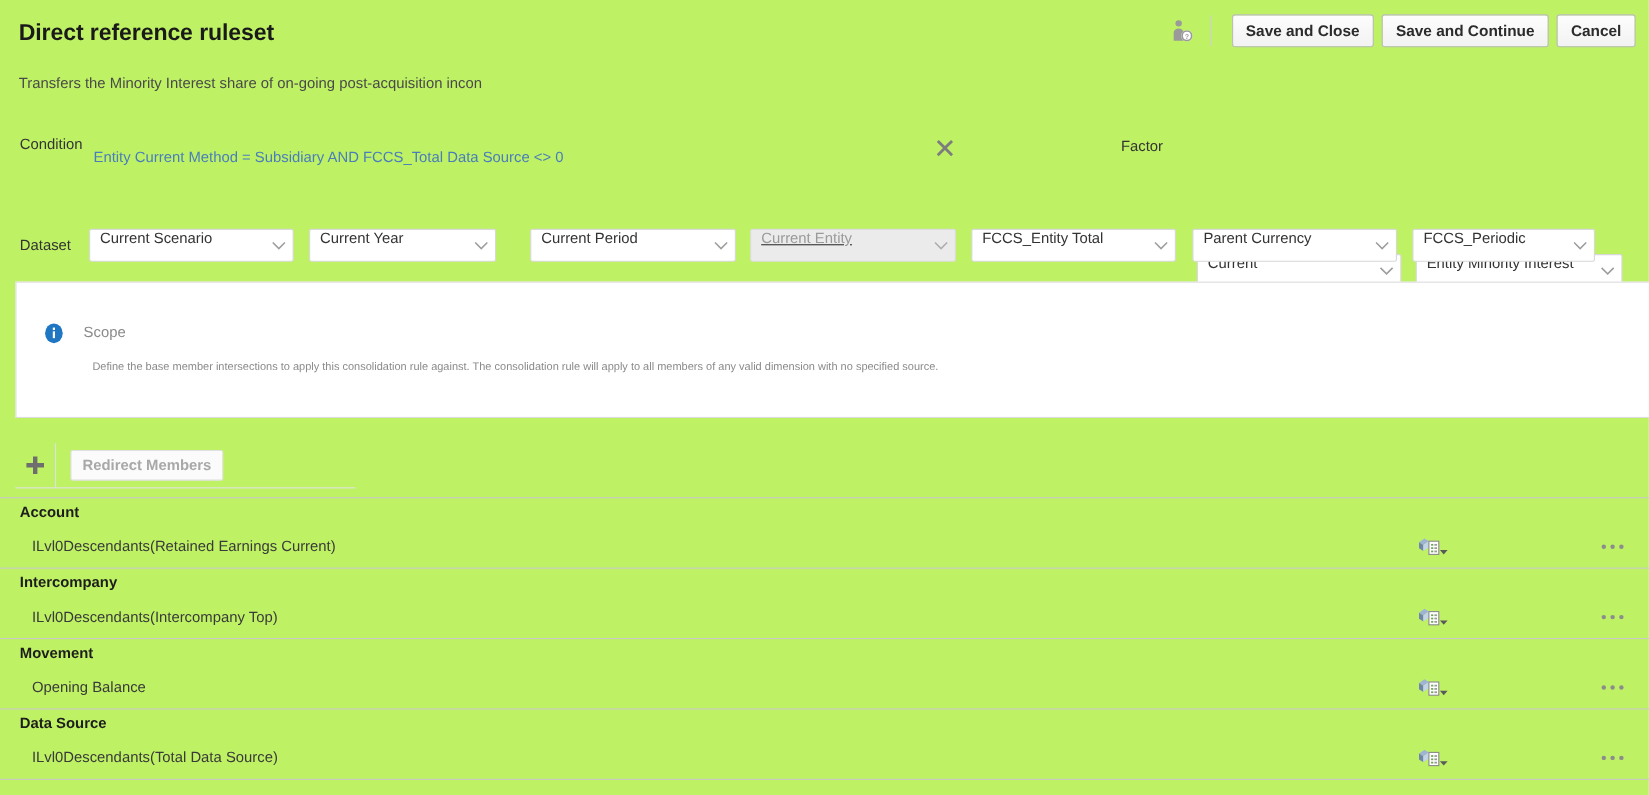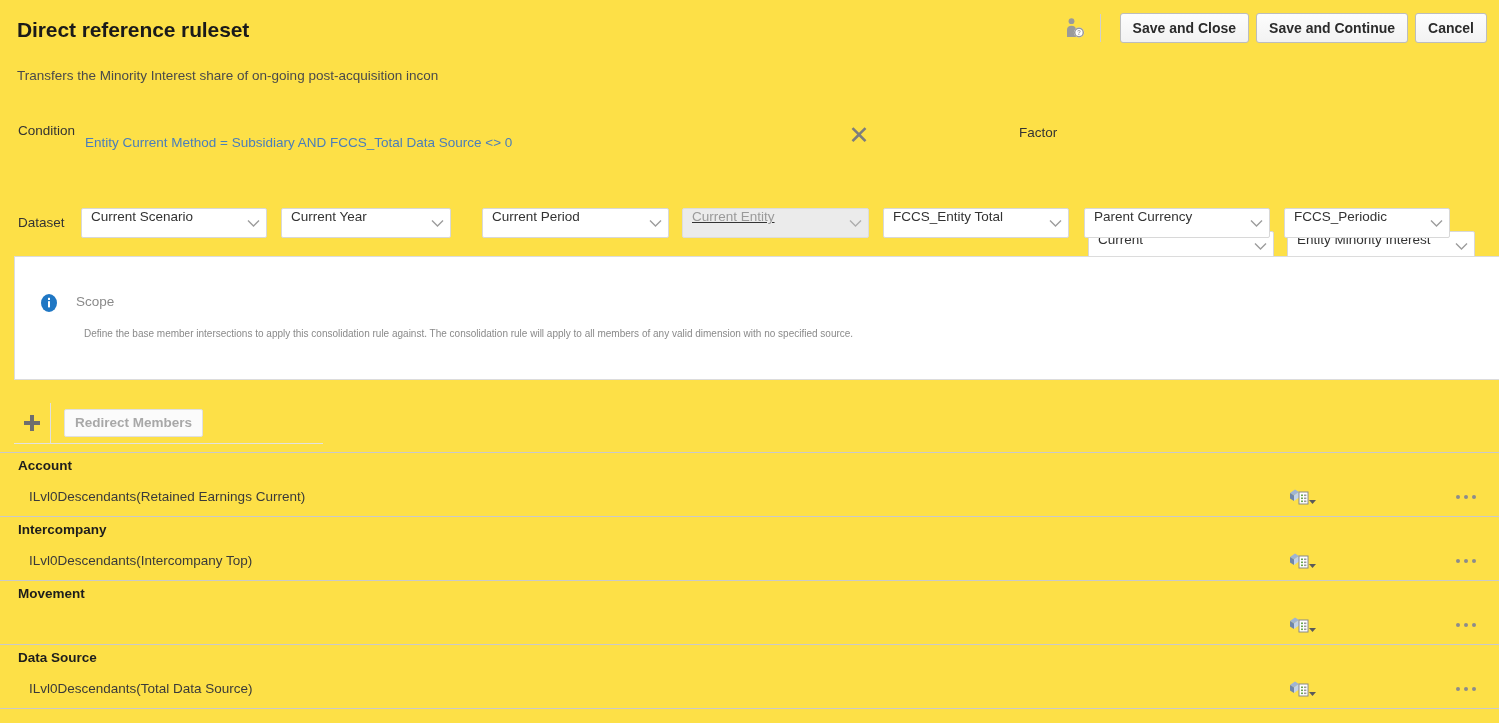--- a/index.html
+++ b/index.html
@@ -4,21 +4,21 @@
 <style>
   * { box-sizing: border-box; }
   html, body {
     margin: 0; padding: 0;
     width: 1499px; height: 723px;
     background: #ffffff;
     font-family: "Liberation Sans", sans-serif;
     color: #333333;
     overflow: hidden;
   }
-  .page { position: relative; width: 1499px; height: 723px; background: #fde047; }
+  .page { position: relative; width: 1499px; height: 723px; background: #bef264; }
 
   
   .header {
     position: absolute; left: 0; top: 0; width: 1499px; height: 60px;
   }
   .page-title {
     position: absolute; left: 17px; top: 18px;
     font-size: 21px; font-weight: bold; color: #1a1a1a;
     letter-spacing: -0.1px;
   }
@@ -395,20 +395,21 @@
               <span></span>
               <span></span>
             </div>
         </div>
       </div>
     </div>
 
     <div class="dim-group">
       <div class="dim-header">Movement</div>
       <div class="dim-row">
+        <div class="dim-member">Opening Balance</div>
         <div class="member-select-icon">
           <svg width="30" height="20" viewBox="0 0 30 20">
             <path d="M2 6 L7 2.5 L11 5 L6 8.5 Z" fill="#9fb4d4"></path>
             <path d="M2 6 L6 8.5 L6 14 L2 11.5 Z" fill="#6f86aa"></path>
             <path d="M6 8.5 L11 5 L11 10.5 L6 14 Z" fill="#c3d3e8"></path>
             <rect x="11" y="5" width="9" height="12" fill="#ffffff" stroke="#8a8a8a" stroke-width="1"></rect>
             <rect x="13" y="7.5" width="2" height="1.6" fill="#6aa84f"></rect>
             <rect x="16" y="7.5" width="2.4" height="1.6" fill="#999"></rect>
             <rect x="13" y="10.5" width="2" height="1.6" fill="#6aa84f"></rect>
             <rect x="16" y="10.5" width="2.4" height="1.6" fill="#999"></rect>

